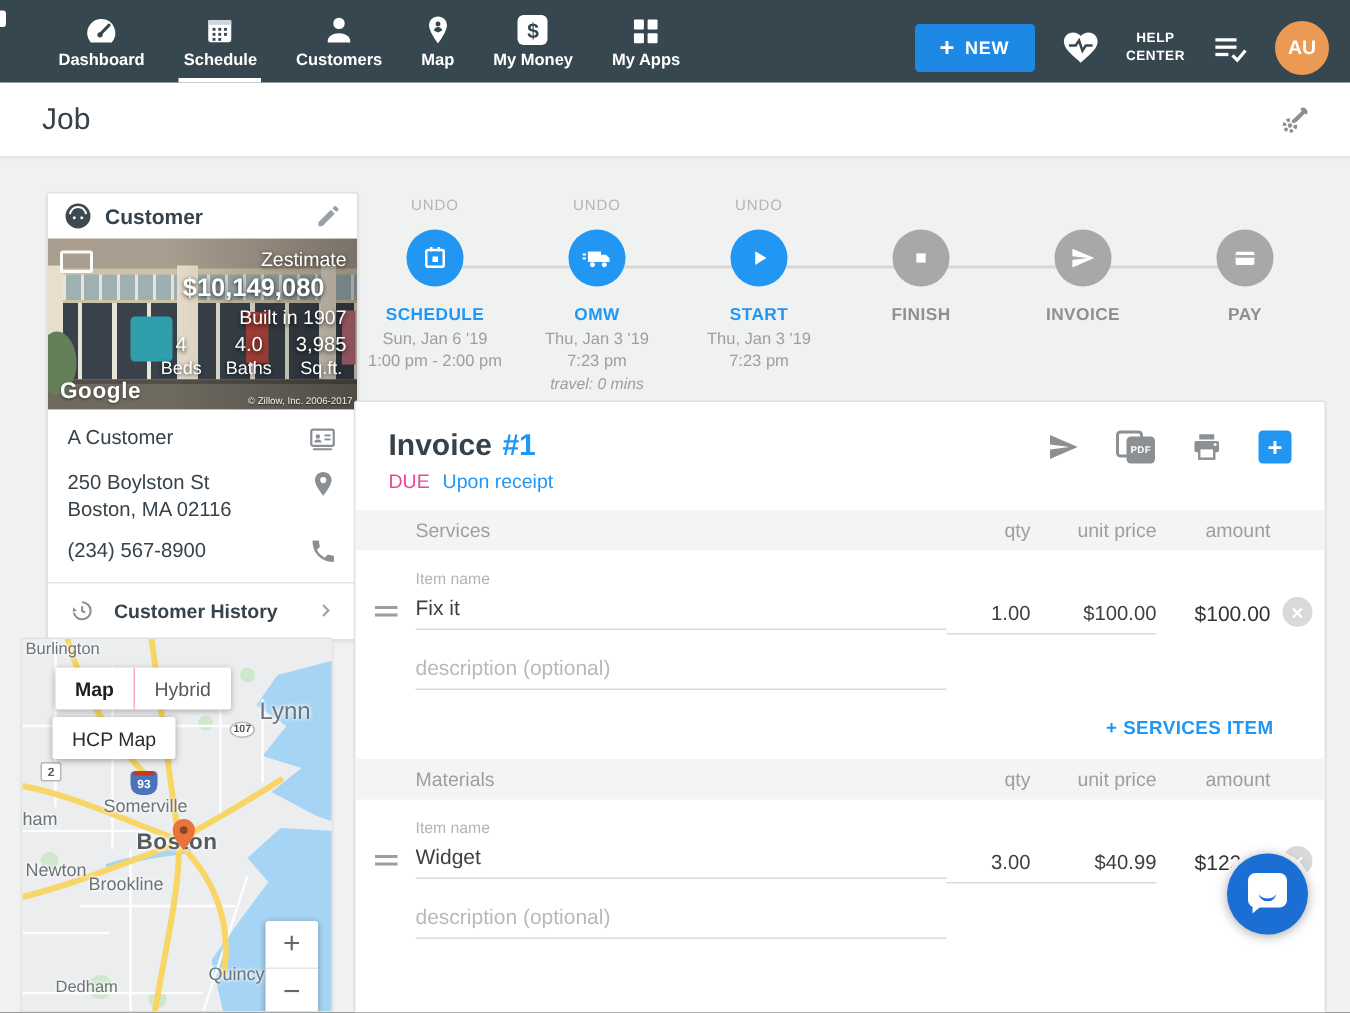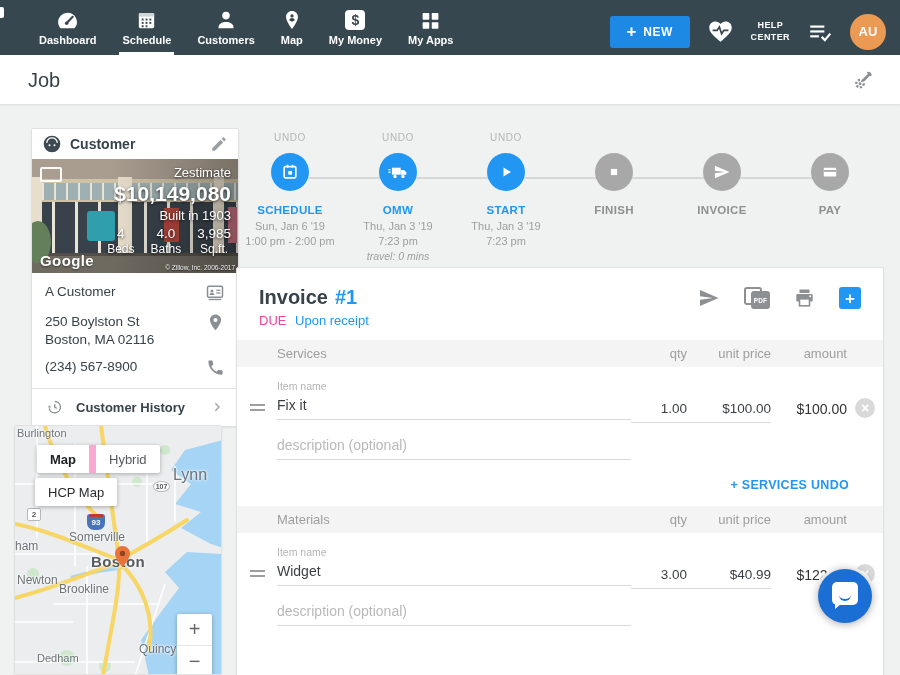--- a/index.html
+++ b/index.html
@@ -43,21 +43,21 @@
   .ph-teal { position:absolute; left:55px; top:52px; width:28px; height:30px; background:#2f9fae; border-radius:3px; }
   .ph-red { position:absolute; left:132px; top:49px; width:15px; height:34px; background:#b2453c; }
   .ph-pink { position:absolute; right:1px; top:48px; width:9px; height:36px; background:#c2707e; }
   .ph-pillar { position:absolute; top:18px; bottom:18px; background:#e7decc; }
   .ph-walk { position:absolute; left:0; right:0; bottom:0; height:20px; background:#6f6a60; border-top:3px solid #534e47; }
   .ph-plant { position:absolute; left:-7px; bottom:10px; width:26px; height:42px; background:#64805a; border-radius:50%; }
   .ph-shade { position:absolute; inset:0; background:linear-gradient(to left, rgba(0,0,0,.28), rgba(0,0,0,0) 62%); }
   .ph-cam { position:absolute; left:8px; top:8px; width:22px; height:15px; border:2px solid #fff; border-radius:2px; opacity:.95; }
   .zblock { position:absolute; right:7px; top:6px; text-align:right; color:#fff; text-shadow:0 1px 3px rgba(0,0,0,.75); }
   .z-label { font-size:13px; }
-  .z-value { font-size:21px; font-weight:bold; margin-top:2px; }
+  .z-value { font-size:17px; font-weight:bold; margin-top:2px;text-align:center; }
   .z-built { font-size:13px; margin-top:2px; }
   .z-stats { display:flex; justify-content:flex-end; gap:16px; margin-top:3px; }
   .z-stat { text-align:center; }
   .z-stat .v { font-size:13.5px; }
   .z-stat .l { font-size:12px; margin-top:1px; }
   .ph-google { position:absolute; left:8px; bottom:4px; color:#fff; font-size:15px; font-weight:bold; letter-spacing:.4px; text-shadow:0 1px 2px rgba(0,0,0,.5); }
   .ph-copy { position:absolute; right:3px; bottom:2px; color:rgba(255,255,255,.95); font-size:6.5px; text-shadow:0 1px 1px rgba(0,0,0,.7); }
   .cc-info { padding:10px 13px 0 13px; }
   .info-row { display:flex; align-items:flex-start; justify-content:space-between; }
   .info-text { font-size:13.5px; color:#37424a; line-height:1.3; }
@@ -73,21 +73,21 @@
   .map-label.big { font-size:15px; color:#565b61; font-weight:bold; letter-spacing:.4px; }
   .shield { position:absolute; display:flex; align-items:center; justify-content:center; font-weight:bold; }
   .shield.oval { width:17px; height:11px; background:#fff; border:1px solid #b7b7b7; border-radius:50%; font-size:7px; color:#555; }
   .shield.sq { width:14px; height:13px; background:#fff; border:1px solid #b7b7b7; border-radius:2px; font-size:8px; color:#555; }
   .shield.i93 { width:18px; height:16px; background:#4a74b9; border-radius:3px 3px 7px 7px; font-size:8px; color:#fff; }
   .shield.i93::before { content:""; position:absolute; top:0; left:2px; right:2px; height:3px; background:#c0392b; border-radius:2px 2px 0 0; }
   .map-marker { position:absolute; left:100px; top:120px; }
   .map-type { position:absolute; left:22px; top:19px; display:flex; background:#fff; border-radius:2px; box-shadow:0 1px 4px rgba(0,0,0,.3); cursor:pointer; }
   .map-type .mt-btn { height:28px; padding:0 13px; display:flex; align-items:center; font-size:13px; }
   .mt-map { font-weight:bold; color:#1d1f21; }
-  .mt-hybrid { color:#565a5e; border-left:7px solid #f9a8d4; }
+  .mt-hybrid { color:#565a5e; border-left:1px solid #f9a8d4; }
   .hcp-btn { position:absolute; left:20px; top:52px; height:28px; padding:0 13px; background:#fff; border-radius:2px; box-shadow:0 1px 4px rgba(0,0,0,.3); display:flex; align-items:center; font-size:13px; color:#2a2c2e; cursor:pointer; }
   .zoom-ctrl { position:absolute; left:162px; top:188px; width:35px; background:#fff; border-radius:2px; box-shadow:0 1px 4px rgba(0,0,0,.3); }
   .zoom-btn { height:31px; display:flex; align-items:center; justify-content:center; font-size:20px; color:#666; cursor:pointer; }
   .zoom-btn + .zoom-btn { border-top:1px solid #e6e6e6; }
 
   
   #steps { position:absolute; left:236px; top:132px; width:648px; height:134px; }
   .steps-line { position:absolute; left:54px; top:45px; width:547px; height:2px; background:#d7d7d7; }
   .steps-row { position:relative; display:flex; }
   .step { width:108px; display:flex; flex-direction:column; align-items:center; }
@@ -298,21 +298,21 @@
       <div class="ph-pillar" style="left:0;width:10px"></div>
       <div class="ph-pillar" style="left:86px;width:14px"></div>
       <div class="ph-pillar" style="right:14px;width:10px"></div>
       <div class="ph-walk"></div>
       <div class="ph-plant"></div>
       <div class="ph-shade"></div>
       <div class="ph-cam"></div>
       <div class="zblock">
         <div class="z-label">Zestimate</div>
         <div class="z-value">$10,149,080</div>
-        <div class="z-built">Built in 1903</div>
+        <div class="z-built">Built in 1907</div>
         <div class="z-stats">
           <div class="z-stat">
               <div class="v">4</div>
               <div class="l">Beds</div>
             </div>
           <div class="z-stat">
               <div class="v">4.0</div>
               <div class="l">Baths</div>
             </div>
           <div class="z-stat">
@@ -580,21 +580,21 @@
         <input class="uinput desc-input" placeholder="description (optional)" style="">
       </div>
       <div class="col-qty num-col"><input class="uinput" value="1.00" style=""></div>
       <div class="col-unit num-col"><input class="uinput" value="$100.00" style=""></div>
       <div class="col-amount amount-cell">$100.00</div>
       <div class="col-close close-col">
           <span class="close-x"></span>
         </div>
     </div>
     <div class="add-row">
-      <span class="add-link">+ SERVICES UNDO</span>
+      <span class="add-link">+ SERVICES ITEM</span>
     </div>
 
     <div class="sec-strip m0">
       <span class="sec-title">Materials</span>
       <span class="col-qty">qty</span>
       <span class="col-unit">unit price</span>
       <span class="col-amount">amount</span>
       <span class="col-close"></span>
     </div>
     <div class="item-row">

